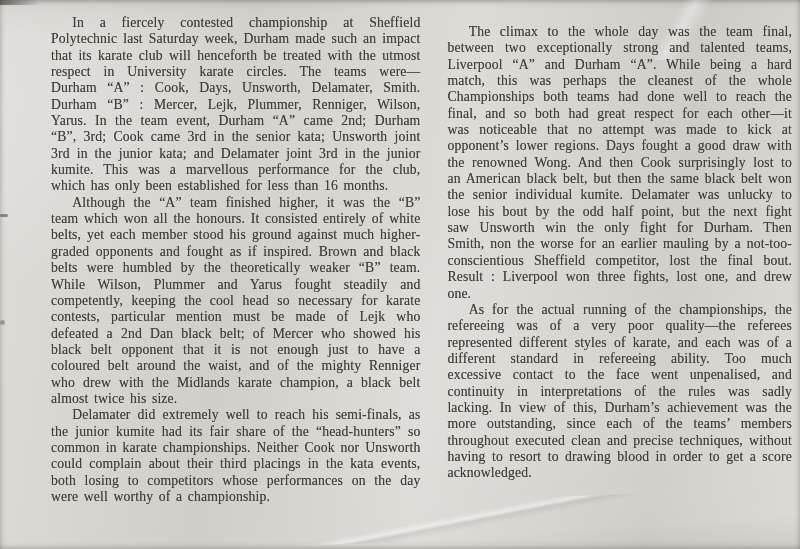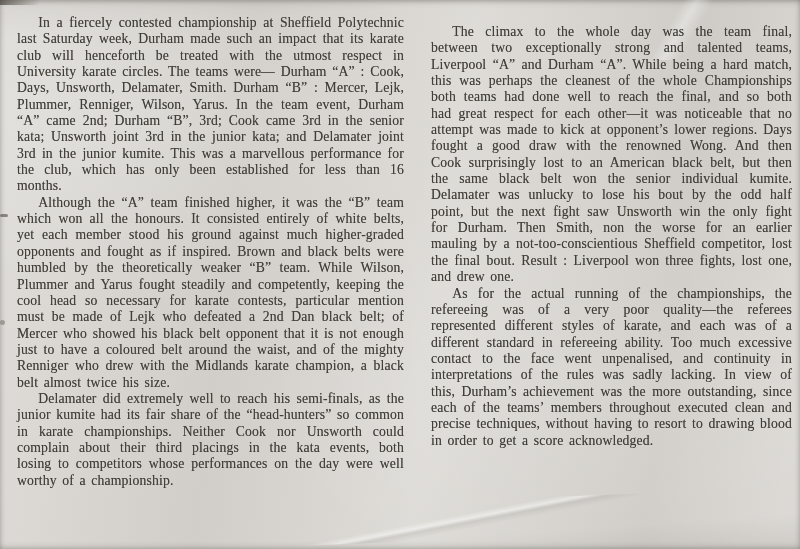--- a/index.html
+++ b/index.html
@@ -62,20 +62,21 @@
     left: 0; top: 320px;
     width: 5px; height: 5px;
     background: rgba(95,90,82,0.45);
     border-radius: 50%;
   }
   .columns {
     position: relative;
     display: flex;
     padding: 15px 8px 0 17px;
     gap: 27px;
+    margin-left: 34px;
   }
   .col {
     text-align: justify;
     font-size: 13.7px;
     line-height: 16.35px;
     letter-spacing: 0.15px;
     word-spacing: 2px;
   }
   .col-left  { width: 387px; }
   .col-right { width: 361px; padding-top: 9px; }

